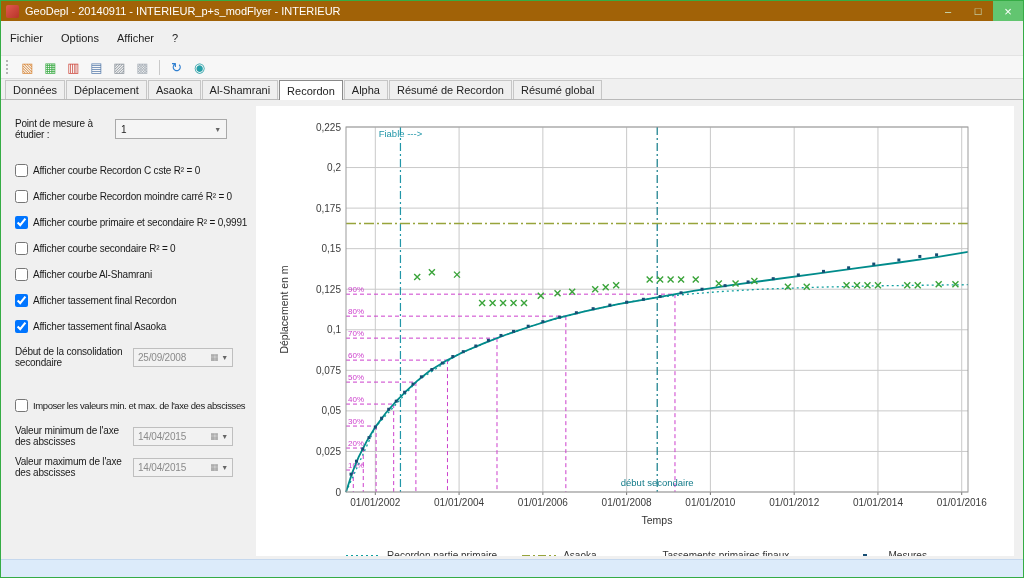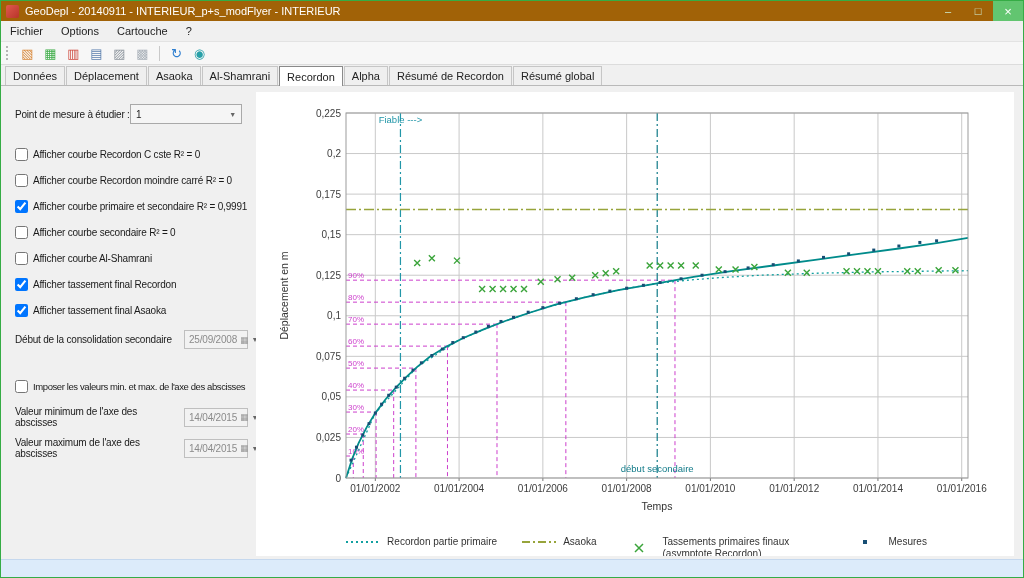--- a/index.html
+++ b/index.html
@@ -11,53 +11,53 @@
   .titlebar{height:20px;background:#a16207;display:flex;align-items:center;
     color:#fff;font-size:11px;flex:0 0 auto}
   .app-icon{width:13px;height:13px;margin:0 6px 0 5px;border-radius:2px;
     background:linear-gradient(135deg,#e05a4e,#b8342a);flex:0 0 auto}
   .title{flex:1;white-space:nowrap;overflow:hidden}
   .win-btns{display:flex;height:100%}
   .win-btn{width:30px;display:flex;align-items:center;justify-content:center;
     font-size:11px;color:#cfeccf;cursor:default}
   .win-btn.close{background:#62c570;color:#fff;font-size:13px}
   
-  .menubar{height:21px;background:#f0f0f0;display:flex;align-items:center;
+  .menubar{height:35px;background:#f0f0f0;display:flex;align-items:center;
     font-size:11px;color:#222;border-bottom:1px solid #e3e3e3;flex:0 0 auto}
   .menu-item{padding:3px 9px;cursor:default}
   
   .toolbar{height:23px;background:#f7f7f7;border-bottom:1px solid #dcdcdc;
     display:flex;align-items:center;padding-left:2px;flex:0 0 auto}
   .tb-grip{width:5px;height:14px;border-left:2px dotted #b5b5b5;margin:0 5px 0 3px}
   .tb-icon{width:21px;height:19px;display:inline-flex;align-items:center;
     justify-content:center;font-size:13px;margin:0 1px;border-radius:2px;cursor:default}
   .tb-sep{width:1px;height:15px;background:#c9c9c9;margin:0 5px;display:inline-block}
   
   .tabstrip{height:21px;background:#f0f0f0;display:flex;align-items:flex-end;
     padding-left:4px;border-bottom:1px solid #b9b9b9;flex:0 0 auto}
   .tab{font-size:11px;padding:3px 7px 3px;border:1px solid #c6c6c6;border-bottom:none;
     background:#efefef;margin-right:1px;color:#222;white-space:nowrap;cursor:default}
   .tab.active{background:#fff;border-color:#8a8a8a;padding-top:4px;margin-bottom:-1px}
   
   .content{flex:1;display:flex;overflow:hidden;background:#f0f0f0}
-  .left-panel{width:255px;flex:0 0 auto;padding:18px 0 0 12px;font-size:10px;
+  .left-panel{width:255px;flex:0 0 auto;padding:18px 15px 0 12px;font-size:10px;
     color:#1a1a1a;letter-spacing:-0.2px}
   .point-row{display:flex;align-items:center;margin:0 14px 24px 2px}
   .point-row .lbl{flex:1}
   .combo{width:112px;height:20px;background:#f5f5f5;border:1px solid #a9a9a9;
     display:flex;align-items:center;padding:0 5px;flex:0 0 auto;cursor:default}
   .combo-val{flex:1;color:#222}
   .caret{font-size:7px;color:#666}
   .cb-row{display:flex;align-items:center;margin:0 0 13px 2px;gap:5px;
     white-space:nowrap;cursor:default}
   .cb-row input{width:13px;height:13px;margin:0;flex:0 0 auto}
   .cb-row.tight{font-size:9.5px;letter-spacing:-0.4px;margin-top:31px}
   .date-row{display:flex;align-items:center;margin:0 8px 9px 2px}
   .date-row .lbl{flex:1;padding-right:4px}
-  .datepicker{width:64px;height:19px;border:1px solid #bfbfbf;background:#f2f2f2;
+  .datepicker{width:100px;height:19px;border:1px solid #bfbfbf;background:#f2f2f2;
     color:#8b8b8b;display:flex;align-items:center;padding:0 4px;flex:0 0 auto;gap:3px}
   .datepicker .date-val{flex:1}
   .datepicker .cal{font-size:9px;color:#9a9a9a}
   .sec-date{margin-top:9px;margin-bottom:12px}
   
   .chart-panel{flex:1;background:#fff;margin:6px 9px 3px 0;padding:4px 0 0 2px;overflow:hidden}
   svg text{font-family:"Liberation Sans","DejaVu Sans",sans-serif}
   .tick{font-size:10px;fill:#3c3c3c}
   .pct{font-size:8px}
   .ann{font-size:9.5px}
@@ -80,21 +80,21 @@
     <span class="win-btns">
       <span class="win-btn">–</span>
       <span class="win-btn">□</span>
       <span class="win-btn close">×</span>
     </span>
   </div>
 
   <div class="menubar">
     <span class="menu-item">Fichier</span>
     <span class="menu-item">Options</span>
-    <span class="menu-item">Cartouche</span>
+    <span class="menu-item">Afficher</span>
     <span class="menu-item">?</span>
   </div>
 
   <div class="toolbar">
     <span class="tb-grip"></span>
     <span id="toolbar-icons" style="display:flex;align-items:center">
         <span class="tb-icon" style="color: rgb(217, 137, 59);">▧</span>
         <span class="tb-icon" style="color: rgb(63, 174, 73);">▦</span>
         <span class="tb-icon" style="color: rgb(207, 74, 63);">▥</span>
         <span class="tb-icon" style="color: rgb(91, 127, 174);">▤</span>

